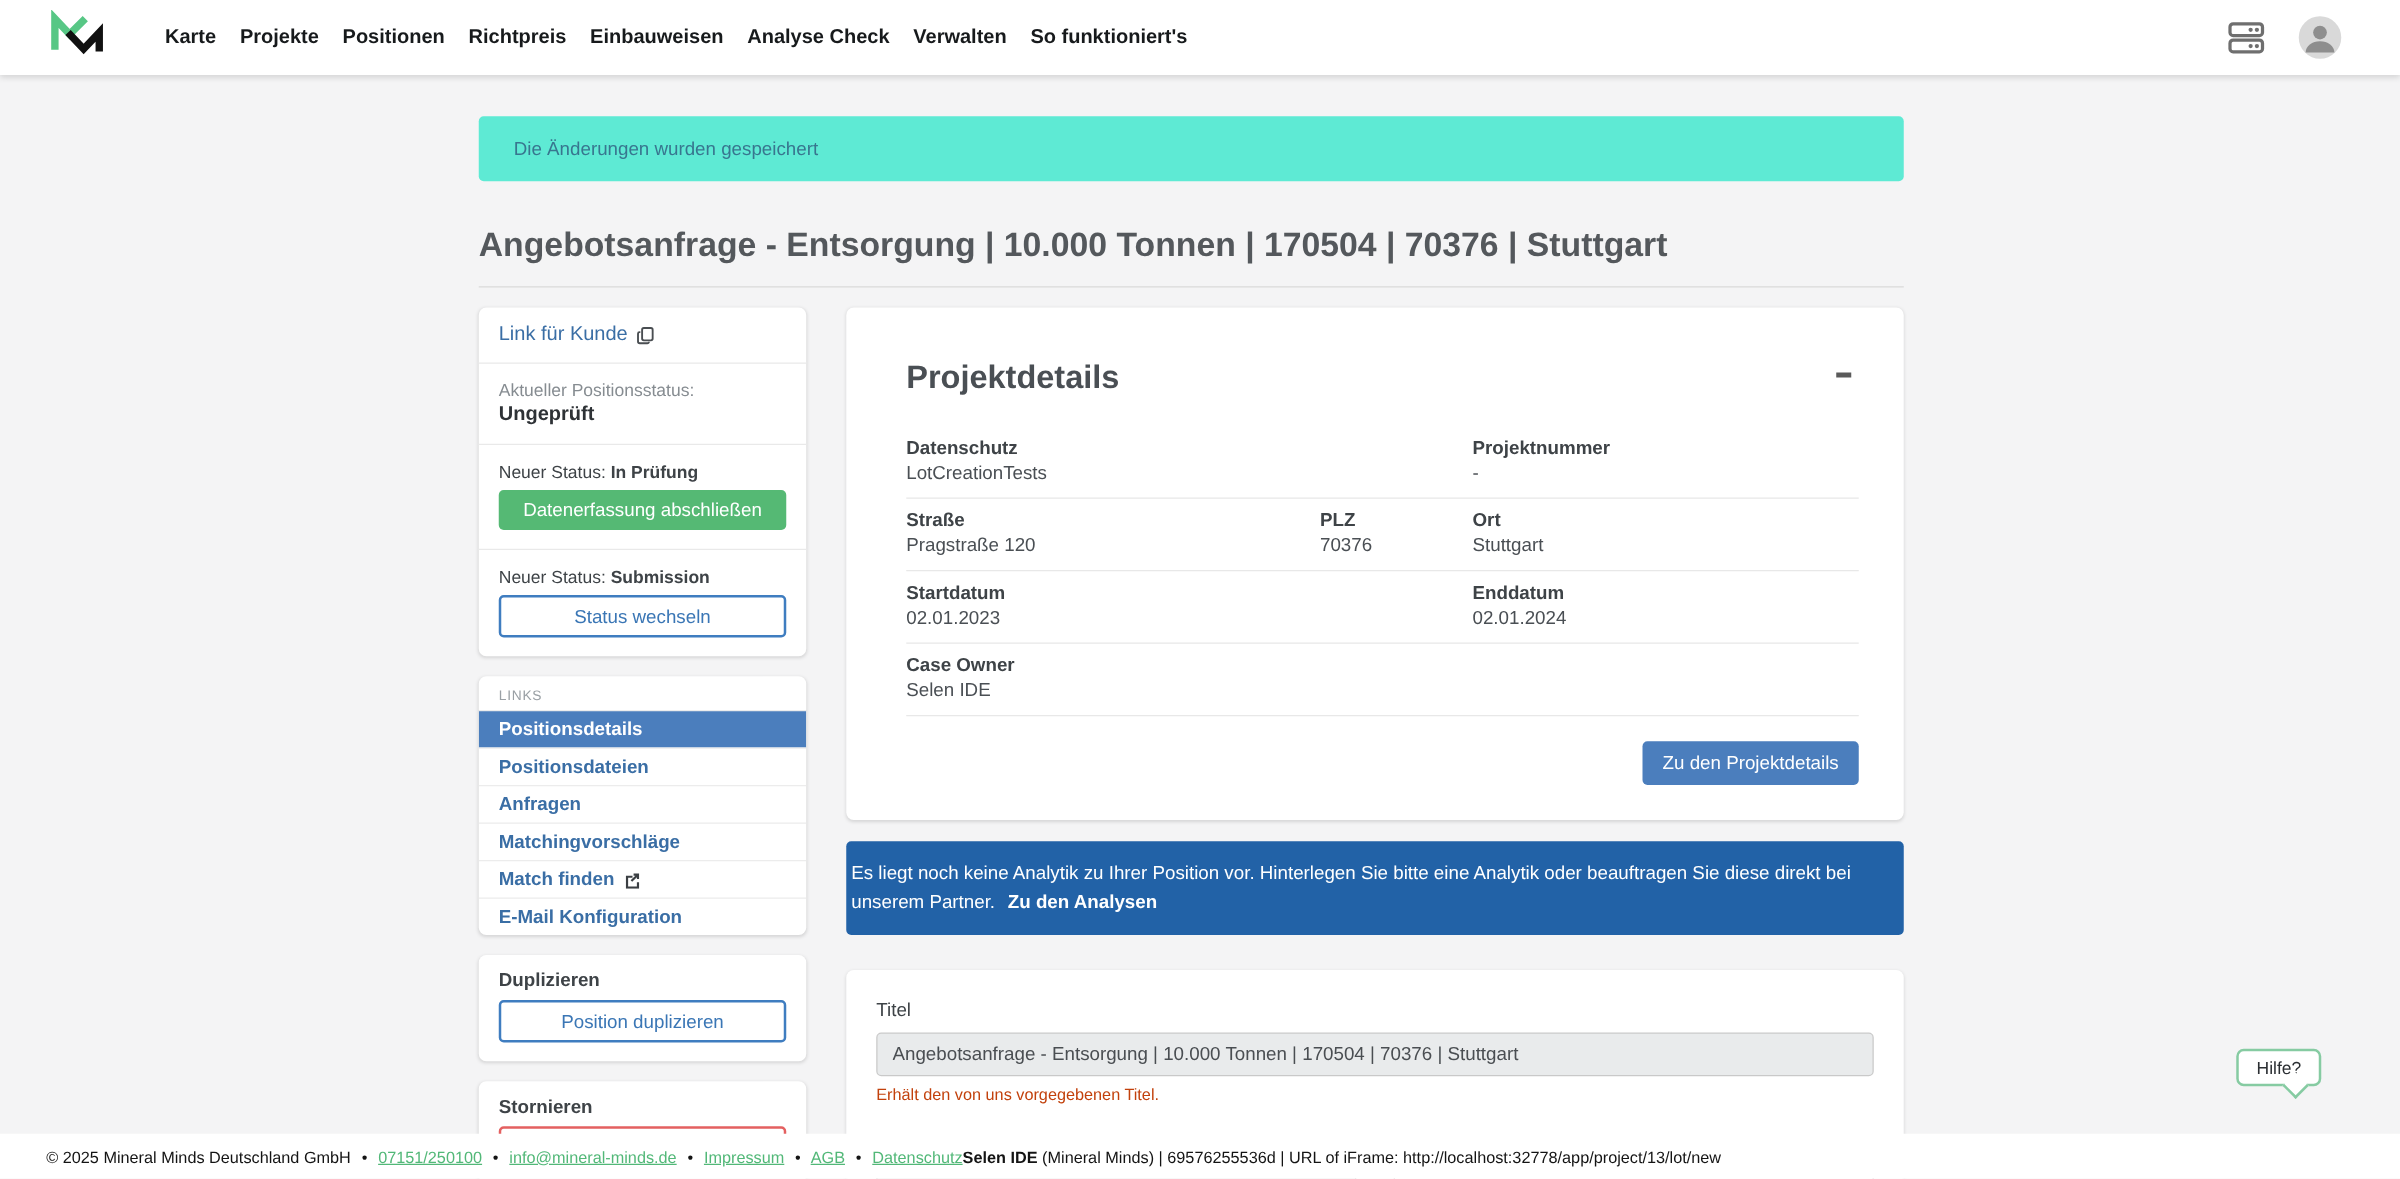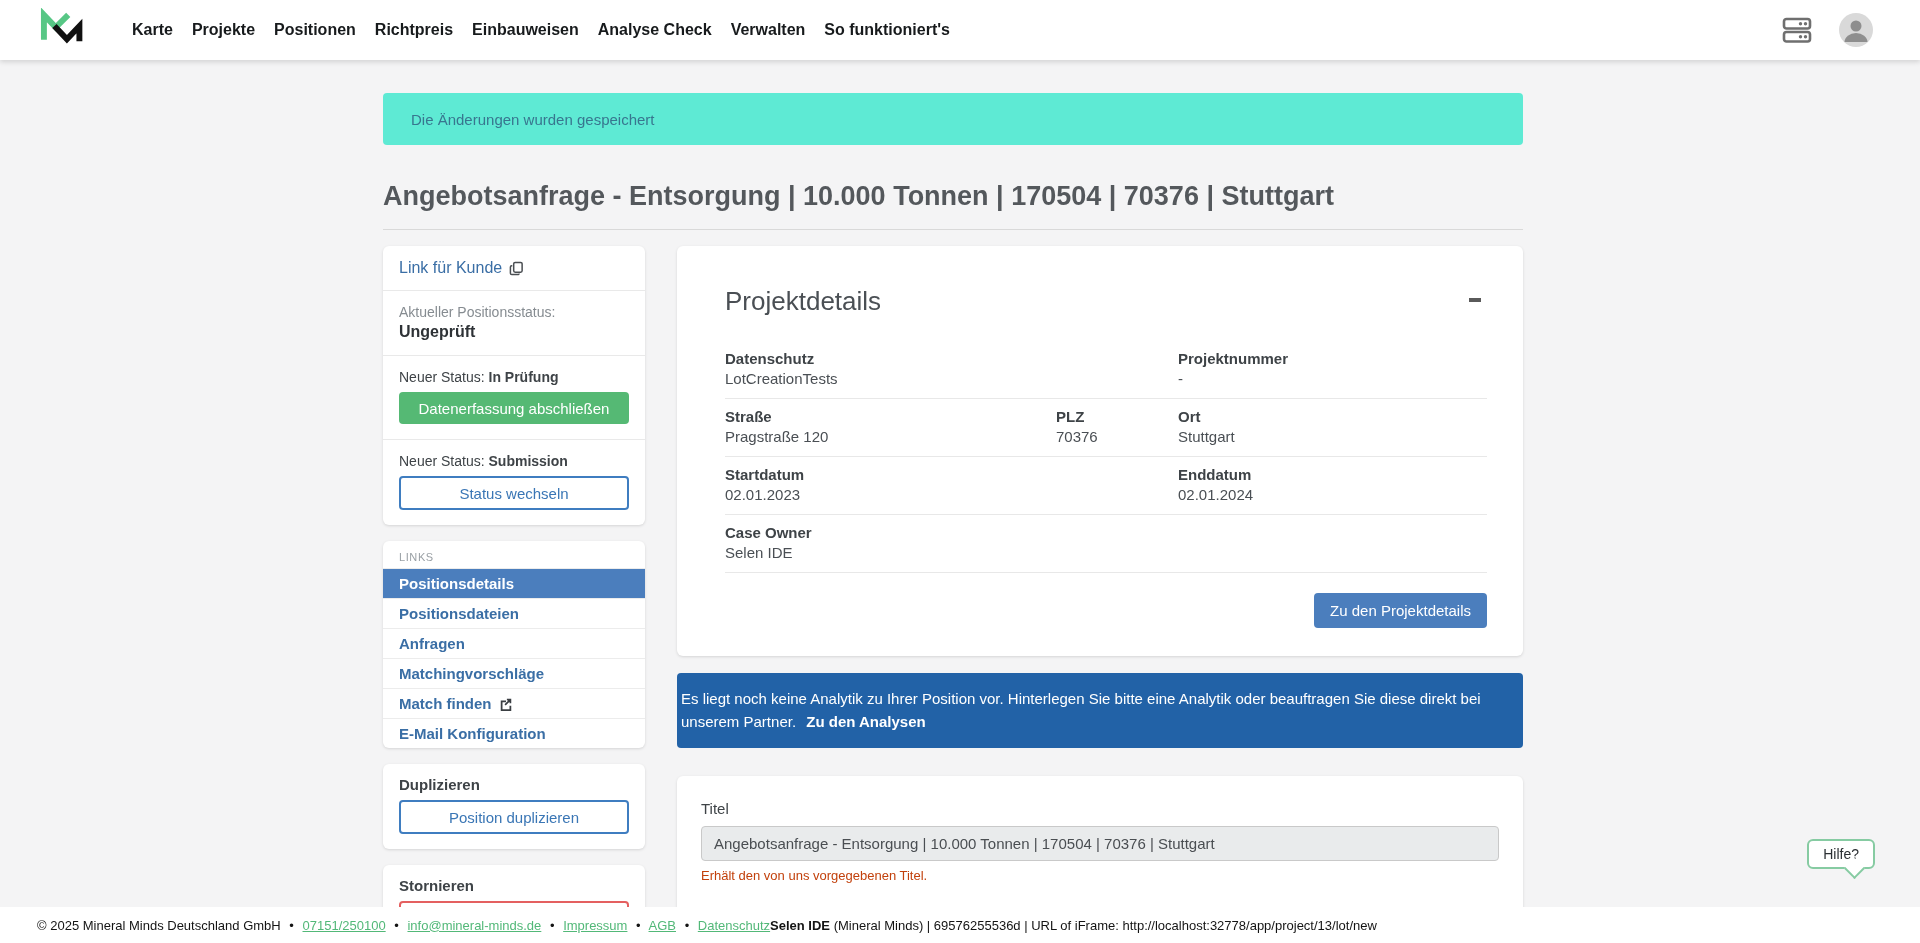--- a/index.html
+++ b/index.html
@@ -44,21 +44,21 @@
   .btn-green{background:#55b974;color:#fff;height:32px;margin:7px 0 5px 0;border:none;width:100%;}
   .btn-outline-blue{background:#fff;border:2px solid #3f7dc0;color:#3a76b5;height:34px;margin:7px 0 5px 0;width:100%;}
   .btn-outline-red{background:#fff;border:2px solid #e46060;color:#24292e;height:34px;margin:7px 0 5px 0;width:100%;gap:9px;}
   .side-heading{font-size:15px;font-weight:700;color:#3e4347;margin:2px 0 2px 0;}
   .caret{width:0;height:0;border-left:5px solid transparent;border-right:5px solid transparent;
          border-top:5px solid #24292e;display:inline-block;}
 
   
   .main-col{width:846px;flex:0 0 846px;display:flex;flex-direction:column;}
   .project-card{position:relative;padding:40px 36px 18px 48px;box-sizing:border-box;}
-  .project-heading{font-size:26px;font-weight:400;color:#4a4f54;margin:0 0 24px 0;}
+  .project-heading{font-size:26px;font-weight:700;color:#4a4f54;margin:0 0 24px 0;}
   .collapse-btn{position:absolute;top:52px;right:42px;width:12px;height:4px;background:#5a5a5a;cursor:pointer;}
   .prow{display:grid;grid-template-columns:331px 122px 1fr;border-bottom:1px solid #e8e8e8;padding:9px 0 11px 0;}
   .pfield .plabel{font-size:15px;font-weight:700;color:#3e4347;margin-bottom:3px;}
   .pfield .pvalue{font-size:15px;color:#4a4f54;}
   .c1{grid-column:1;} .c2{grid-column:2;} .c3{grid-column:3;}
   .proj-btn-row{display:flex;justify-content:flex-end;padding:20px 0 10px 0;}
   .btn-primary{background:#4b7ebd;color:#fff;border:none;padding:9px 16px;font-size:15px;}
 
   .banner{margin-top:17px;background:#2262a7;color:#fff;border-radius:4px;padding:14px 4px;
           font-size:15px;line-height:1.55;}
@@ -74,21 +74,21 @@
 
   
   .footer{position:absolute;left:0;bottom:0;width:1920px;height:36px;background:#fff;z-index:40;
           display:flex;align-items:center;justify-content:flex-start;box-sizing:border-box;
           padding:0 34px 0 37px;font-size:13px;color:#141414;}
   .footer .dot{margin:0 5px;}
   .footer a{color:#52b878;text-decoration:underline;cursor:pointer;}
   .footer-right{color:#141414;}
 
   
-  .help-bubble{position:absolute;right:45px;bottom:74px;background:#fff;border:2px solid #86cba2;
+  .help-bubble{position:absolute;right:63px;bottom:74px;background:#fff;border:2px solid #86cba2;
                border-radius:6px;padding:5px 14px;font-size:14px;color:#2b2f33;cursor:pointer;z-index:50;}
   .help-bubble:after{content:"";position:absolute;bottom:-9px;right:11px;width:13px;height:13px;
                background:#fff;border-right:2px solid #86cba2;border-bottom:2px solid #86cba2;
                transform:rotate(45deg);}
 </style>
 </head>
 <body>
 
 <div class="app">
 

